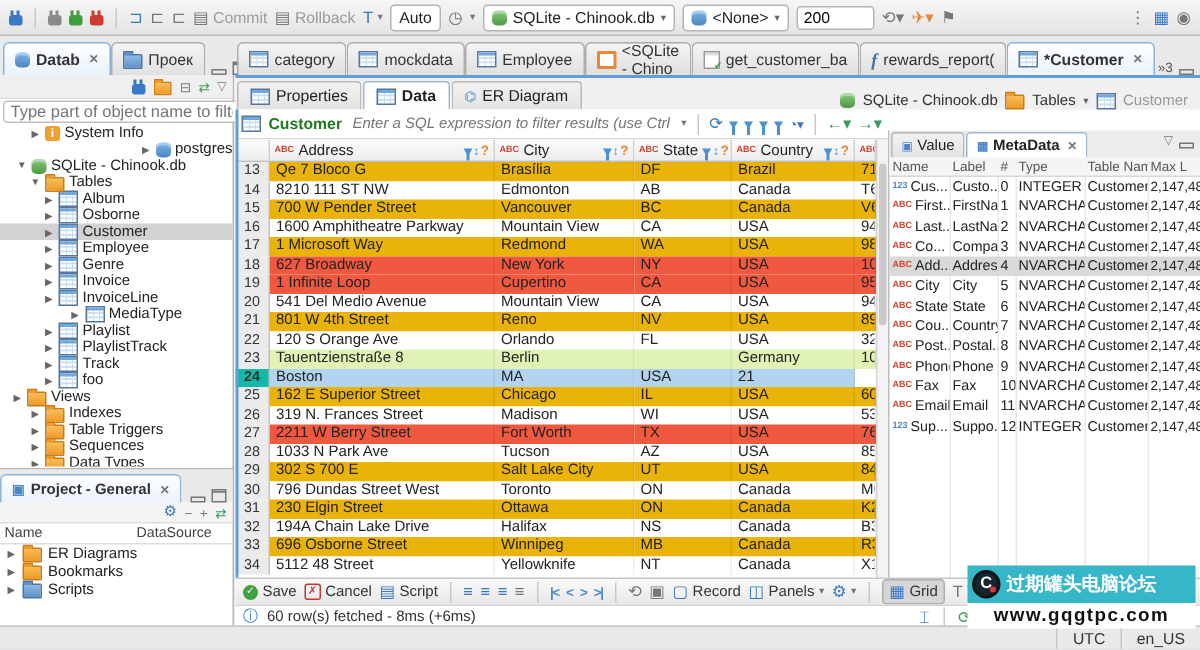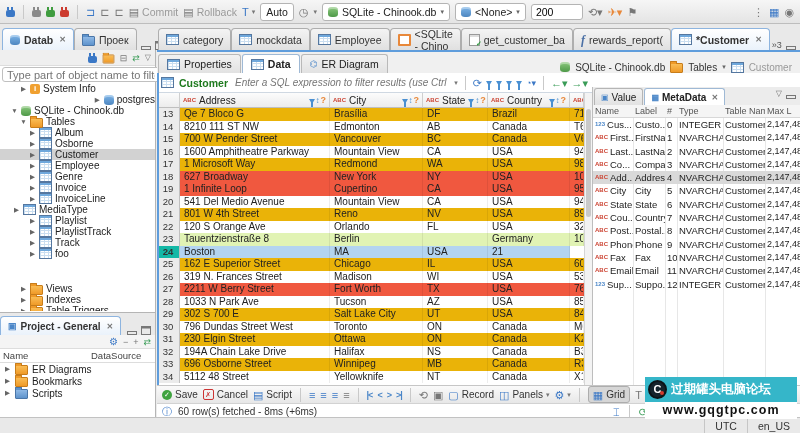--- a/index.html
+++ b/index.html
@@ -300,21 +300,21 @@
         <div class="trow" style="padding-left: 29px;">
           <span class="arrow">▶</span>
           <span class="ic ic-table"></span>
           <span class="lbl">Invoice</span>
         </div>
         <div class="trow" style="padding-left: 29px;">
           <span class="arrow">▶</span>
           <span class="ic ic-table"></span>
           <span class="lbl">InvoiceLine</span>
         </div>
-        <div class="trow" style="padding-left: 13px;">
+        <div class="trow" style="padding-left: 13px; justify-content: center;">
           <span class="arrow">▶</span>
           <span class="ic ic-table"></span>
           <span class="lbl">MediaType</span>
         </div>
         <div class="trow" style="padding-left: 29px;">
           <span class="arrow">▶</span>
           <span class="ic ic-table"></span>
           <span class="lbl">Playlist</span>
         </div>
         <div class="trow" style="padding-left: 29px;">
@@ -325,21 +325,21 @@
         <div class="trow" style="padding-left: 29px;">
           <span class="arrow">▶</span>
           <span class="ic ic-table"></span>
           <span class="lbl">Track</span>
         </div>
         <div class="trow" style="padding-left: 29px;">
           <span class="arrow">▶</span>
           <span class="ic ic-table"></span>
           <span class="lbl">foo</span>
         </div>
-        <div class="trow" style="padding-left: 20px; margin-top: 24px;">
+        <div class="trow" style="padding-left: 8px;">
           <span class="arrow">▶</span>
           <span class="ic ic-folder"></span>
           <span class="lbl">Views</span>
         </div>
         <div class="trow" style="padding-left: 20px;">
           <span class="arrow">▶</span>
           <span class="ic ic-folder"></span>
           <span class="lbl">Indexes</span>
         </div>
         <div class="trow" style="padding-left: 20px;">

